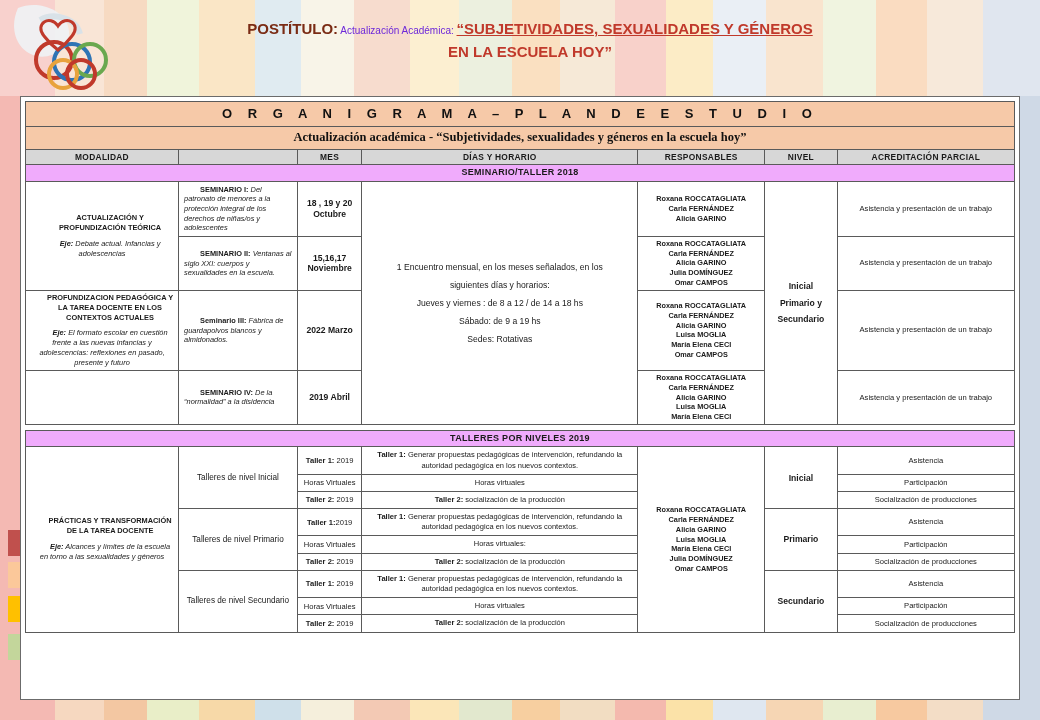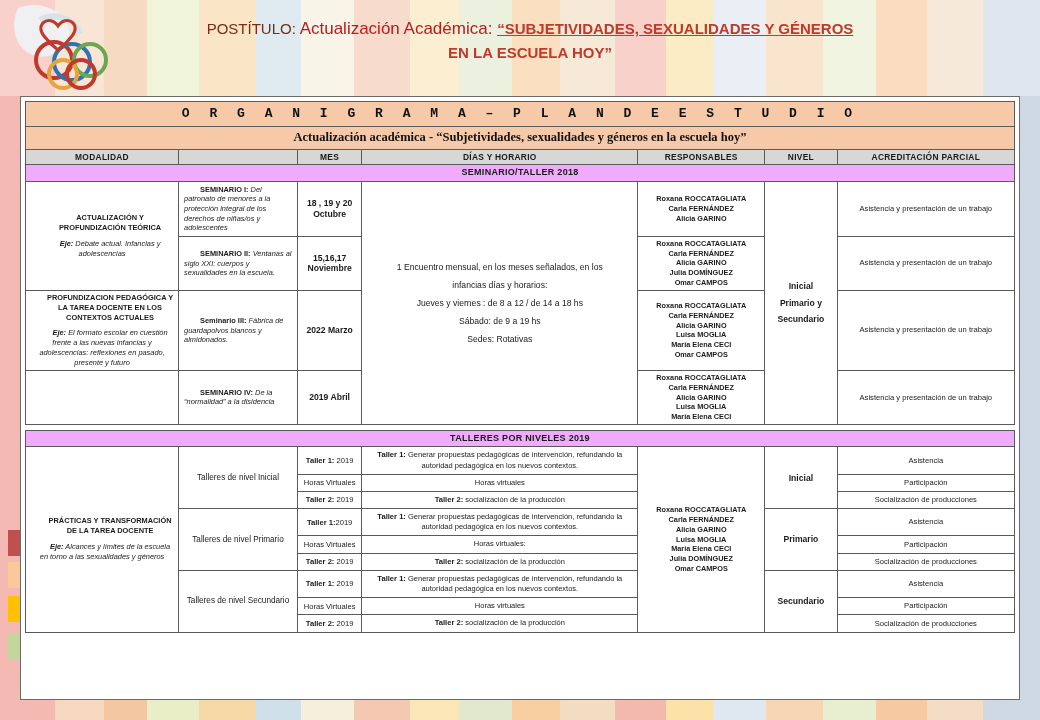--- a/index.html
+++ b/index.html
@@ -10,34 +10,34 @@
     position:relative;
   }
   
   #bg{position:absolute;inset:0;z-index:0;display:flex;}
   #bg .stripe{height:100%;}
   
   .chip{position:absolute;left:8px;width:24px;height:26px;z-index:3;}
   
   #header{position:absolute;left:0;top:0;width:1040px;height:96px;z-index:4;}
   #title-block{position:absolute;left:120px;top:18px;width:820px;text-align:center;line-height:1.35;}
-  .t-lead{font-weight:normal;color:#7a2b14;font-size:15px;}
-  .t-mid{color:#b91c1c;font-size:17px;}
+  .t-lead{font-weight:bold;color:#7a2b14;font-size:15px;}
+  .t-mid{color:#6d28d9;font-size:10px;}
   .t-red{font-weight:bold;color:#c0392b;font-size:15px;text-decoration:underline;}
   #title-line2{margin-top:2px;font-weight:bold;color:#c0392b;font-size:15px;}
   
   #logo{position:absolute;left:10px;top:2px;width:140px;height:96px;}
   
   #chart-wrap{position:absolute;left:20px;top:96px;width:1000px;height:604px;z-index:5;
     background:#ffffff;border:1px solid #6b6b6b;box-sizing:border-box;padding:4px;}
   table{border-collapse:collapse;width:100%;table-layout:fixed;}
   td,th{border:1px solid #5a5a5a;vertical-align:middle;text-align:center;
     font-size:7.6px;line-height:1.25;padding:2px 3px;color:#1a1a1a;}
   .banner{background:#f6c9a8;font-weight:bold;letter-spacing:6px;font-size:13px;color:#111;padding:4px 0;
-    font-family:Liberation Mono, monospace;}
+    font-family:Liberation Sans, sans-serif;}
   .subbanner{background:#f6c9a8;font-weight:bold;font-size:12.5px;color:#111;padding:3px 0;
     font-family:"Liberation Serif", serif;}
   .colhead{background:#d7d7d7;font-weight:bold;font-size:8.4px;letter-spacing:.3px;}
   .sectionrow{background:#f0abfc;font-weight:bold;font-size:9px;letter-spacing:.3px;}
   .modal-cell{font-size:7.4px;line-height:1.35;}
   .em{font-style:italic;}
   .bold{font-weight:bold;margin-left:16px;}
   .seminario{text-align:left;font-size:7.4px;line-height:1.3;padding:3px 5px;}
   .mes{font-weight:bold;font-size:8.6px;}
   .horario{font-size:8.6px;line-height:2.1;}
@@ -142,21 +142,21 @@
       <div class="bold">ACTUALIZACIÓN Y PROFUNDIZACIÓN TEÓRICA</div>
       <div style="height:6px"></div>
       <div><span class="bold em">Eje:</span><span class="em"> Debate actual. Infancias y adolescencias</span></div>
     </td>
     <td class="seminario">
       <span class="bold">SEMINARIO I:</span><span class="em"> Del patronato de menores a la protección integral de los derechos de niñas/os y adolescentes</span>
     </td>
     <td class="mes">18 , 19 y 20 Octubre</td>
     <td class="horario" colspan="2" rowspan="4">
       <div>1 Encuentro mensual, en los meses señalados, en los</div>
-      <div>infancias días  y horarios:</div>
+      <div>siguientes días  y horarios:</div>
       <div>Jueves y viernes : de 8 a 12 / de 14 a 18 hs</div>
       <div>Sábado: de 9 a 19 hs</div>
       <div>Sedes: Rotativas</div>
     </td>
     <td class="resp">
       <div>Roxana ROCCATAGLIATA</div>
       <div>Carla FERNÁNDEZ</div>
       <div>Alicia GARINO</div>
     </td>
     <td class="nivel" rowspan="4">

